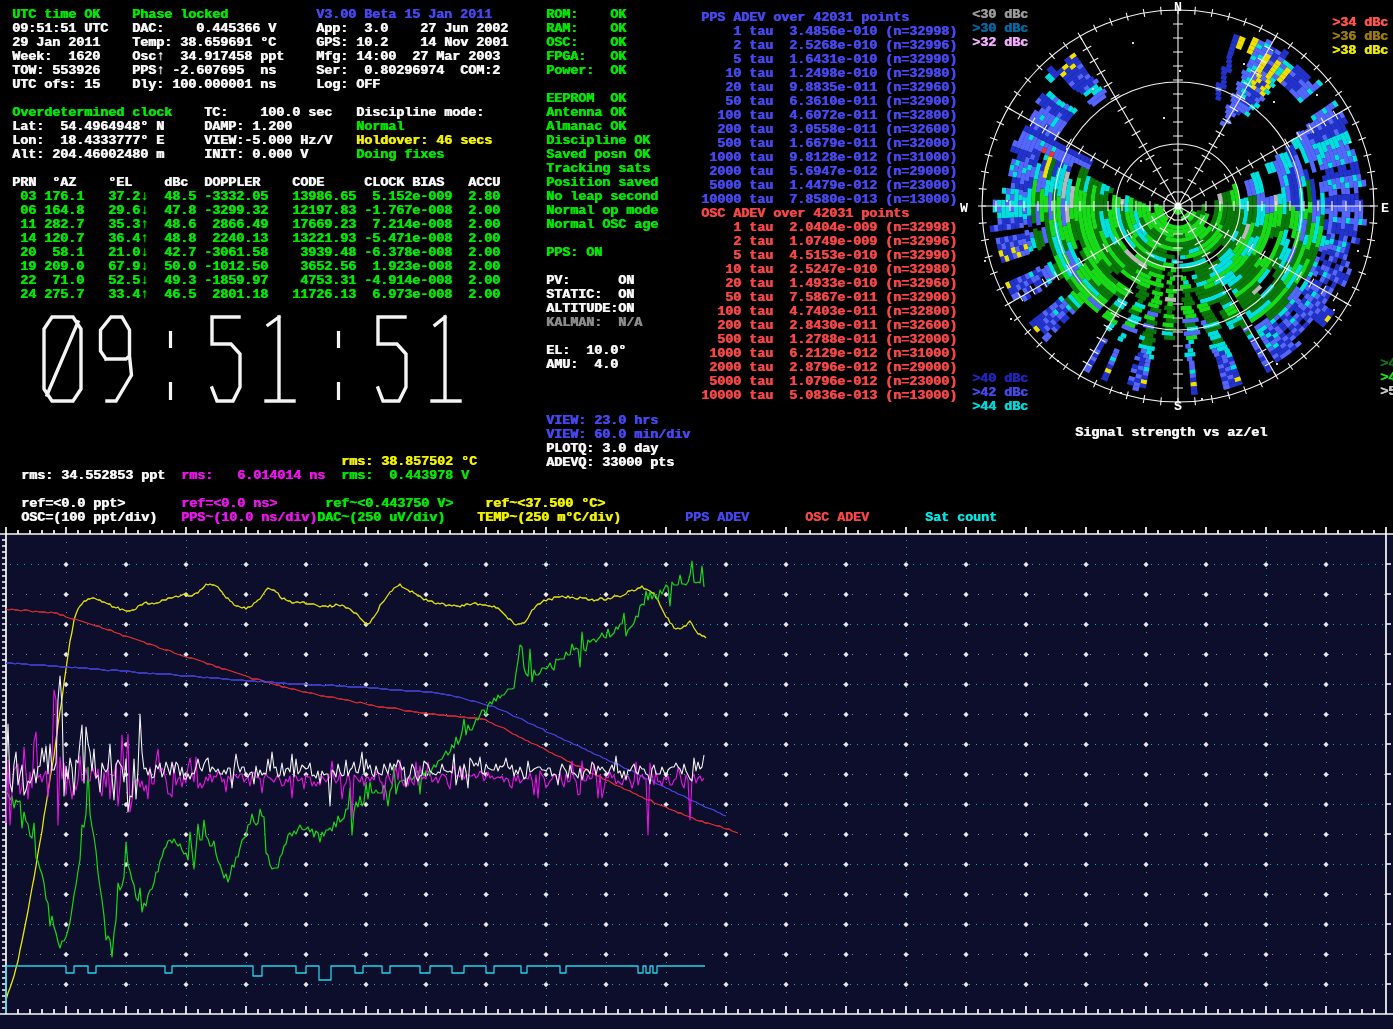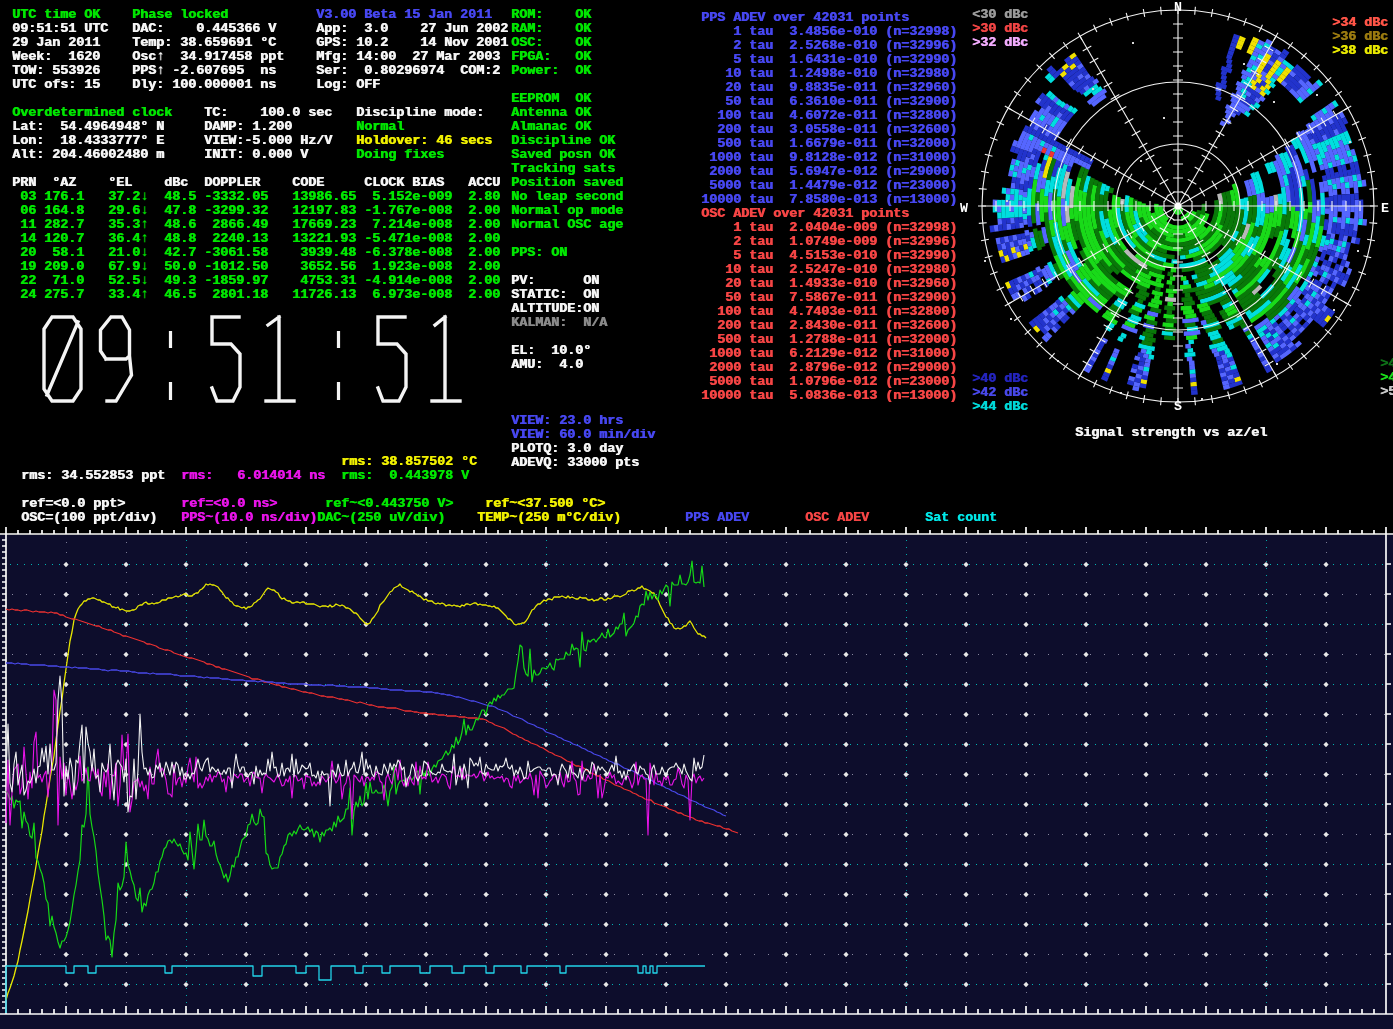--- a/index.html
+++ b/index.html
@@ -1209,21 +1209,21 @@
 
 <span class="w">PRN</span>  <span class="w">°AZ</span>    <span class="w">°EL</span>    <span class="w">dBc</span>  <span class="w">DOPPLER</span>    <span class="w">CODE</span>     <span class="w">CLOCK BIAS</span>   <span class="w">ACCU</span>
  <span class="g">03</span> <span class="g">176.1</span>   <span class="g">37.2↓</span>  <span class="g">48.5</span> <span class="g">-3332.05</span>   <span class="g">13986.65</span> <span class="g"> 5.152e-009</span>  <span class="g">2.80</span>
  <span class="g">06</span> <span class="g">164.8</span>   <span class="g">29.6↓</span>  <span class="g">47.8</span> <span class="g">-3299.32</span>   <span class="g">12197.83</span> <span class="g">-1.767e-008</span>  <span class="g">2.00</span>
  <span class="g">11</span> <span class="g">282.7</span>   <span class="g">35.3↑</span>  <span class="g">48.6</span> <span class="g"> 2866.49</span>   <span class="g">17669.23</span> <span class="g"> 7.214e-008</span>  <span class="g">2.00</span>
  <span class="g">14</span> <span class="g">120.7</span>   <span class="g">36.4↑</span>  <span class="g">48.8</span> <span class="g"> 2240.13</span>   <span class="g">13221.93</span> <span class="g">-5.471e-008</span>  <span class="g">2.00</span>
  <span class="g">20</span> <span class="g"> 58.1</span>   <span class="g">21.0↓</span>  <span class="g">42.7</span> <span class="g">-3061.58</span>   <span class="g"> 3939.48</span> <span class="g">-6.378e-008</span>  <span class="g">2.00</span>
  <span class="g">19</span> <span class="g">209.0</span>   <span class="g">67.9↓</span>  <span class="g">50.0</span> <span class="g">-1012.50</span>   <span class="g"> 3652.56</span> <span class="g"> 1.923e-008</span>  <span class="g">2.00</span>
  <span class="g">22</span> <span class="g"> 71.0</span>   <span class="g">52.5↓</span>  <span class="g">49.3</span> <span class="g">-1859.97</span>   <span class="g"> 4753.31</span> <span class="g">-4.914e-008</span>  <span class="g">2.00</span>
  <span class="g">24</span> <span class="g">275.7</span>   <span class="g">33.4↑</span>  <span class="g">46.5</span> <span class="g"> 2801.18</span>   <span class="g">11726.13</span> <span class="g"> 6.973e-008</span>  <span class="g">2.00</span></pre>
-<pre style="left:511px;top:8px;"><span class="g">ROM:    OK</span>
+<pre style="left:546px;top:8px;"><span class="g">ROM:    OK</span>
 <span class="g">RAM:    OK</span>
 <span class="g">OSC:    OK</span>
 <span class="g">FPGA:   OK</span>
 <span class="g">Power:  OK</span>
 
 <span class="g">EEPROM  OK</span>
 <span class="g">Antenna OK</span>
 <span class="g">Almanac OK</span>
 <span class="g">Discipline OK</span>
 <span class="g">Saved posn OK</span>
@@ -1271,21 +1271,21 @@
 <span class="r">   20 tau  1.4933e-010 (n=32960)</span>
 <span class="r">   50 tau  7.5867e-011 (n=32900)</span>
 <span class="r">  100 tau  4.7403e-011 (n=32800)</span>
 <span class="r">  200 tau  2.8430e-011 (n=32600)</span>
 <span class="r">  500 tau  1.2788e-011 (n=32000)</span>
 <span class="r"> 1000 tau  6.2129e-012 (n=31000)</span>
 <span class="r"> 2000 tau  2.8796e-012 (n=29000)</span>
 <span class="r"> 5000 tau  1.0796e-012 (n=23000)</span>
 <span class="r">10000 tau  5.0836e-013 (n=13000)</span></pre>
 <pre style="left:972px;top:8px;"><span style="color:#9a9a9a">&lt;30 dBc</span>
-<span style="color:#ef4444">&gt;30 dBc</span>
+<span style="color:#0369a1">&gt;30 dBc</span>
 <span style="color:#f0abfc">&gt;32 dBc</span></pre>
 <pre style="left:1332px;top:16px;"><span style="color:#ff5548">&gt;34 dBc</span>
 <span style="color:#9a7a10">&gt;36 dBc</span>
 <span style="color:#e8e800">&gt;38 dBc</span></pre>
 <pre style="left:972px;top:372px;"><span style="color:#2424bc">&gt;40 dBc</span>
 <span style="color:#4848e8">&gt;42 dBc</span>
 <span style="color:#00d8d8">&gt;44 dBc</span></pre>
 <pre style="left:1332px;top:357px;margin-left:48px;"><span style="color:#0e7018">&gt;46 dBc</span>
 <span style="color:#1add1a">&gt;48 dBc</span>
 <span style="color:#c8c8c8">&gt;50 dBc</span></pre>

